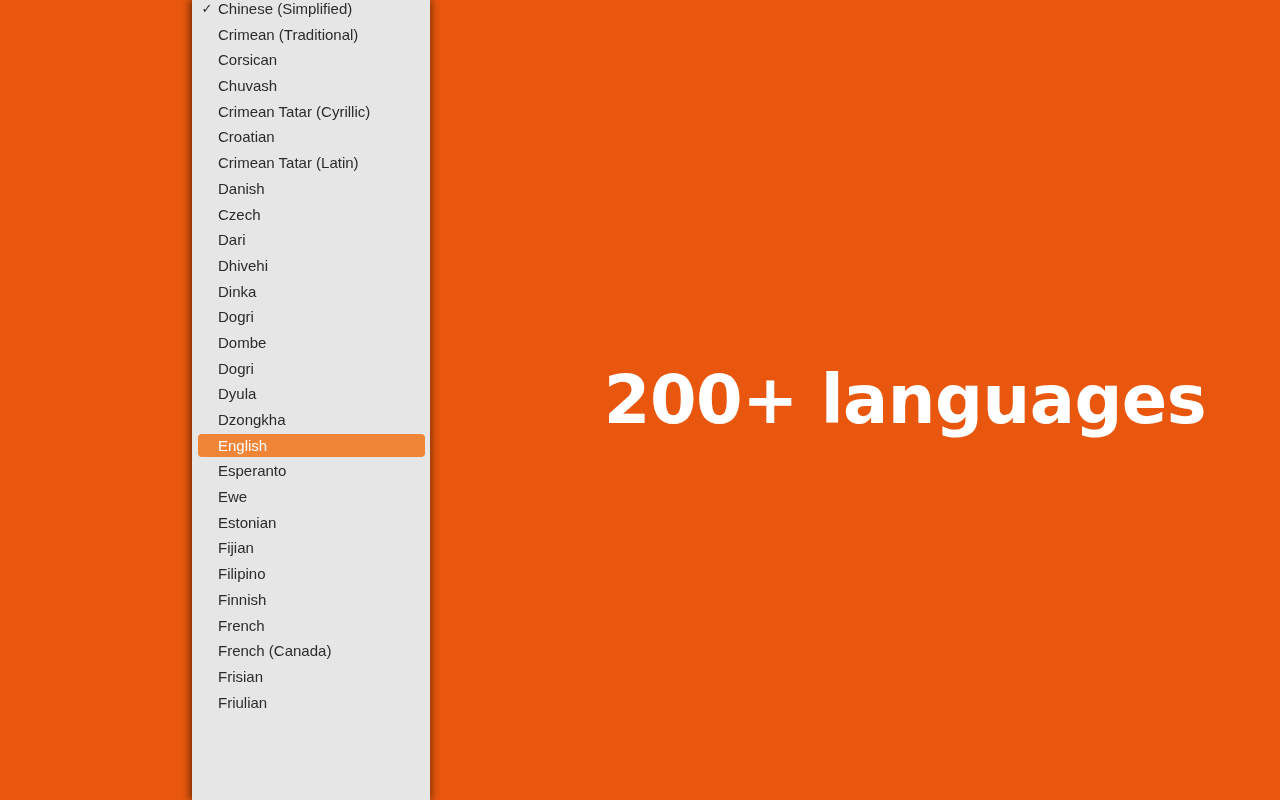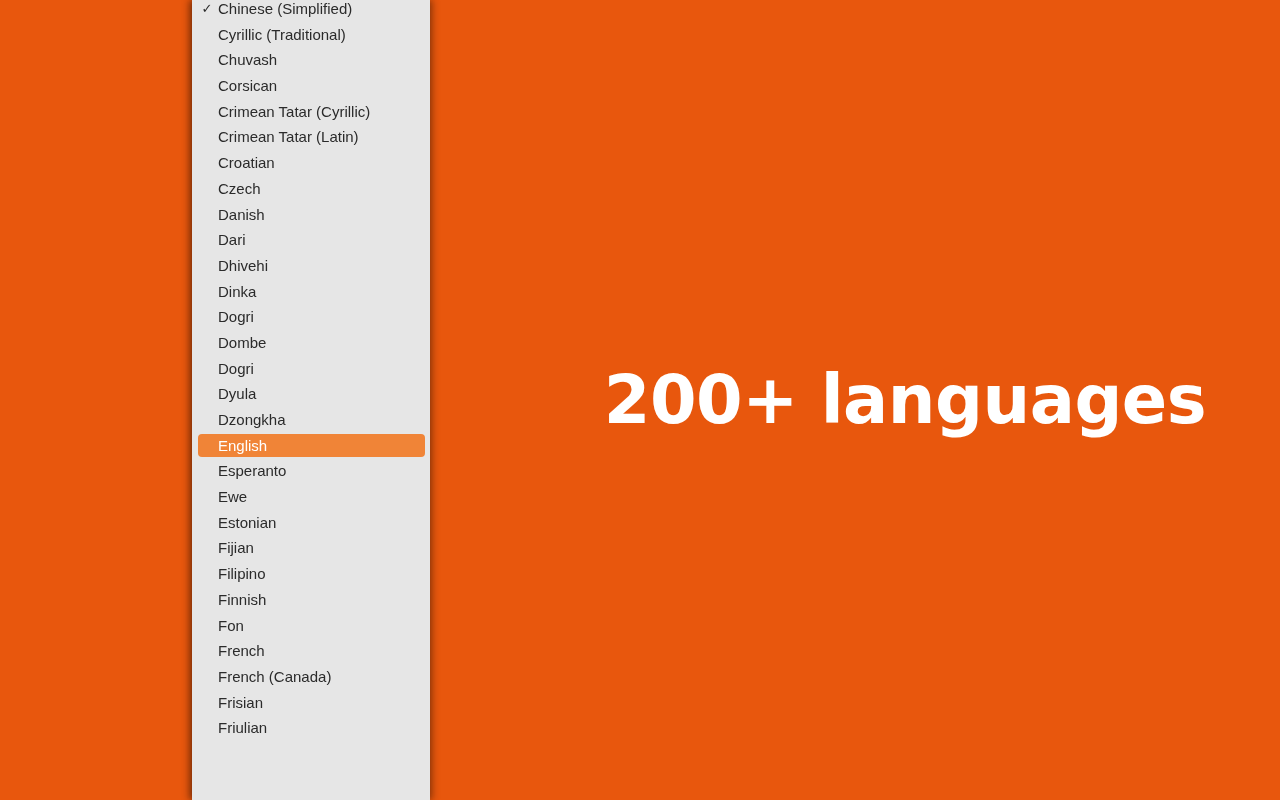--- a/index.html
+++ b/index.html
@@ -109,42 +109,41 @@
 </head>
 <body>
 
 <div id="hero">
   <h1 id="hero-title">200+ languages</h1>
 </div>
 
 <div id="language-menu">
   <ul id="language-list">
       <li class="menu-item"><span class="check-icon">✓</span><span class="menu-item-label">Chinese (Simplified)</span></li>
-      <li class="menu-item"><span class="menu-item-label">Cyrillic (Traditional)</span></li>
+      <li class="menu-item"><span class="menu-item-label">Crimean (Traditional)</span></li>
+      <li class="menu-item"><span class="menu-item-label">Corsican</span></li>
       <li class="menu-item"><span class="menu-item-label">Chuvash</span></li>
-      <li class="menu-item"><span class="menu-item-label">Corsican</span></li>
       <li class="menu-item"><span class="menu-item-label">Crimean Tatar (Cyrillic)</span></li>
+      <li class="menu-item"><span class="menu-item-label">Croatian</span></li>
       <li class="menu-item"><span class="menu-item-label">Crimean Tatar (Latin)</span></li>
-      <li class="menu-item"><span class="menu-item-label">Croatian</span></li>
+      <li class="menu-item"><span class="menu-item-label">Danish</span></li>
       <li class="menu-item"><span class="menu-item-label">Czech</span></li>
-      <li class="menu-item"><span class="menu-item-label">Danish</span></li>
       <li class="menu-item"><span class="menu-item-label">Dari</span></li>
       <li class="menu-item"><span class="menu-item-label">Dhivehi</span></li>
       <li class="menu-item"><span class="menu-item-label">Dinka</span></li>
       <li class="menu-item"><span class="menu-item-label">Dogri</span></li>
       <li class="menu-item"><span class="menu-item-label">Dombe</span></li>
       <li class="menu-item"><span class="menu-item-label">Dogri</span></li>
       <li class="menu-item"><span class="menu-item-label">Dyula</span></li>
       <li class="menu-item"><span class="menu-item-label">Dzongkha</span></li>
       <li class="menu-item selected"><span class="menu-item-label">English</span></li>
       <li class="menu-item"><span class="menu-item-label">Esperanto</span></li>
       <li class="menu-item"><span class="menu-item-label">Ewe</span></li>
       <li class="menu-item"><span class="menu-item-label">Estonian</span></li>
       <li class="menu-item"><span class="menu-item-label">Fijian</span></li>
       <li class="menu-item"><span class="menu-item-label">Filipino</span></li>
       <li class="menu-item"><span class="menu-item-label">Finnish</span></li>
-      <li class="menu-item"><span class="menu-item-label">Fon</span></li>
       <li class="menu-item"><span class="menu-item-label">French</span></li>
       <li class="menu-item"><span class="menu-item-label">French (Canada)</span></li>
       <li class="menu-item"><span class="menu-item-label">Frisian</span></li>
       <li class="menu-item"><span class="menu-item-label">Friulian</span></li>
     </ul>
 </div>
 
 </body></html>

